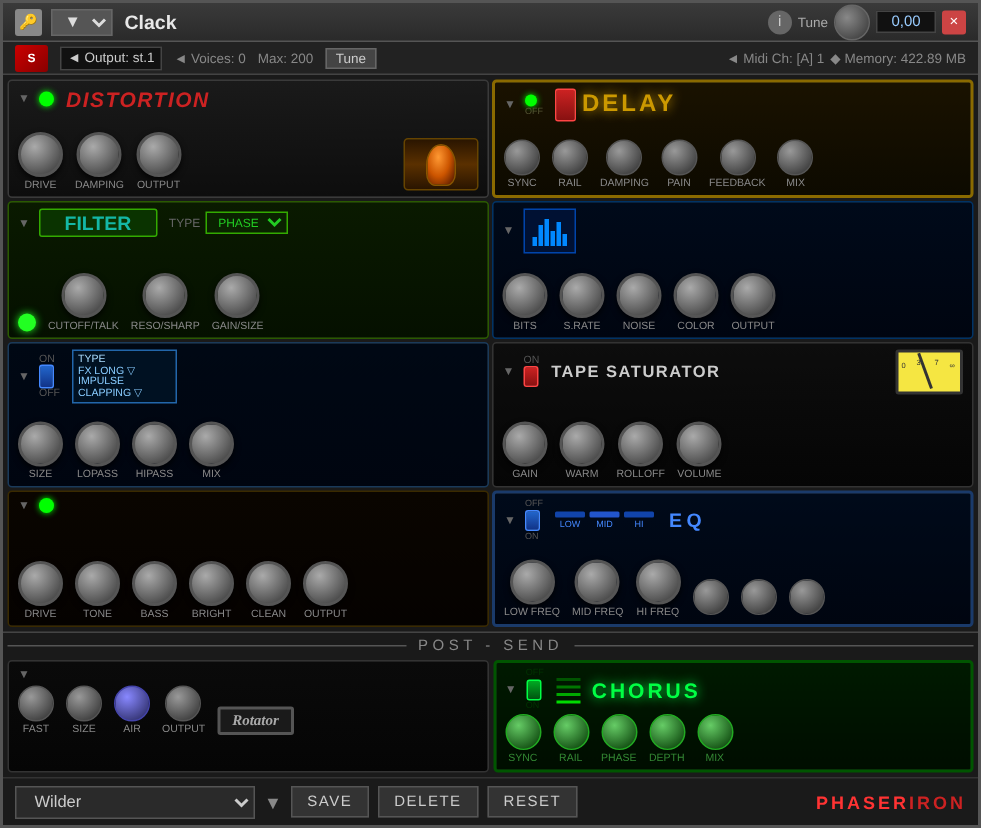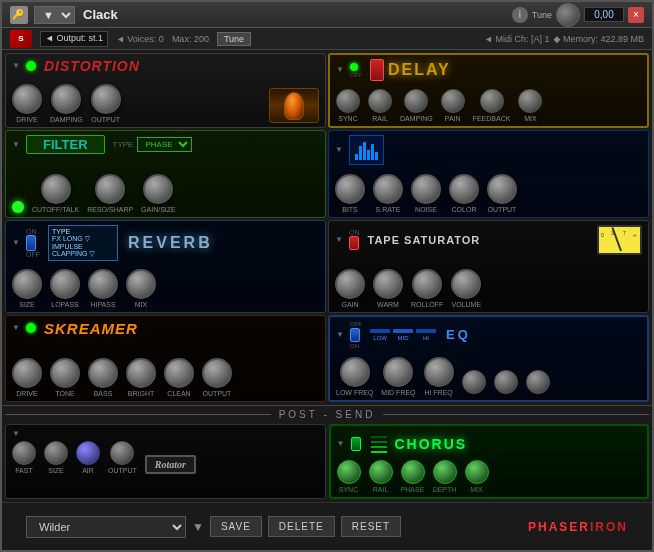--- a/index.html
+++ b/index.html
@@ -471,24 +471,24 @@
       font-size: 14px;
       font-weight: bold;
       text-transform: uppercase;
       letter-spacing: 2px;
       text-shadow: 0 0 8px #00ff44;
     }
 
     
     .bottom-bar {
       background: #1a1a1a;
-      height: 48px;
-      display: flex;
-      align-items: center;
-      padding: 0 24px;
+      height: 32px;
+      display: flex;
+      align-items: center;
+      padding: 0 8px;
       gap: 6px;
       border-top: 1px solid #333;
       flex-shrink: 0;
     }
     .preset-dropdown {
       background: #2a2a2a;
       border: 1px solid #555;
       color: #ccc;
       font-size: 11px;
       padding: 3px 8px;
@@ -705,21 +705,20 @@
           <span>ON</span>
           <div class="switch-btn blue" style="width:10px;height:16px;"></div>
           <span>OFF</span>
         </div>
         <div style="background:#001122;border:1px solid #2266aa;padding:2px 3px;font-size:7px;color:#88ccff;width:70px;margin-right:6px;">
           <div style="color:#aaddff;">TYPE</div>
           <div style="cursor:pointer;">FX LONG ▽</div>
           <div>IMPULSE</div>
           <div style="cursor:pointer;">CLAPPING ▽</div>
         </div>
-        <span class="effect-title-reverb">REVERB</span>
       </div>
       <div class="knobs-row">
         <div class="knob-group">
           <div class="knob-large"></div>
           <span class="knob-label">SIZE</span>
         </div>
         <div class="knob-group">
           <div class="knob-large"></div>
           <span class="knob-label">LOPASS</span>
         </div>
@@ -769,21 +768,20 @@
           <div class="knob-large"></div>
           <span class="knob-label">VOLUME</span>
         </div>
       </div>
     </div>
 
     <div class="effect-module skreamer-module">
       <div class="module-header-row">
         <div class="toggle-arrow">▼</div>
         <div class="on-btn active"></div>
-        <span class="effect-title-skreamer">SKREAMER</span>
       </div>
       <div class="knobs-row">
         <div class="knob-group">
           <div class="knob-large"></div>
           <span class="knob-label">DRIVE</span>
         </div>
         <div class="knob-group">
           <div class="knob-large"></div>
           <span class="knob-label">TONE</span>
         </div>

